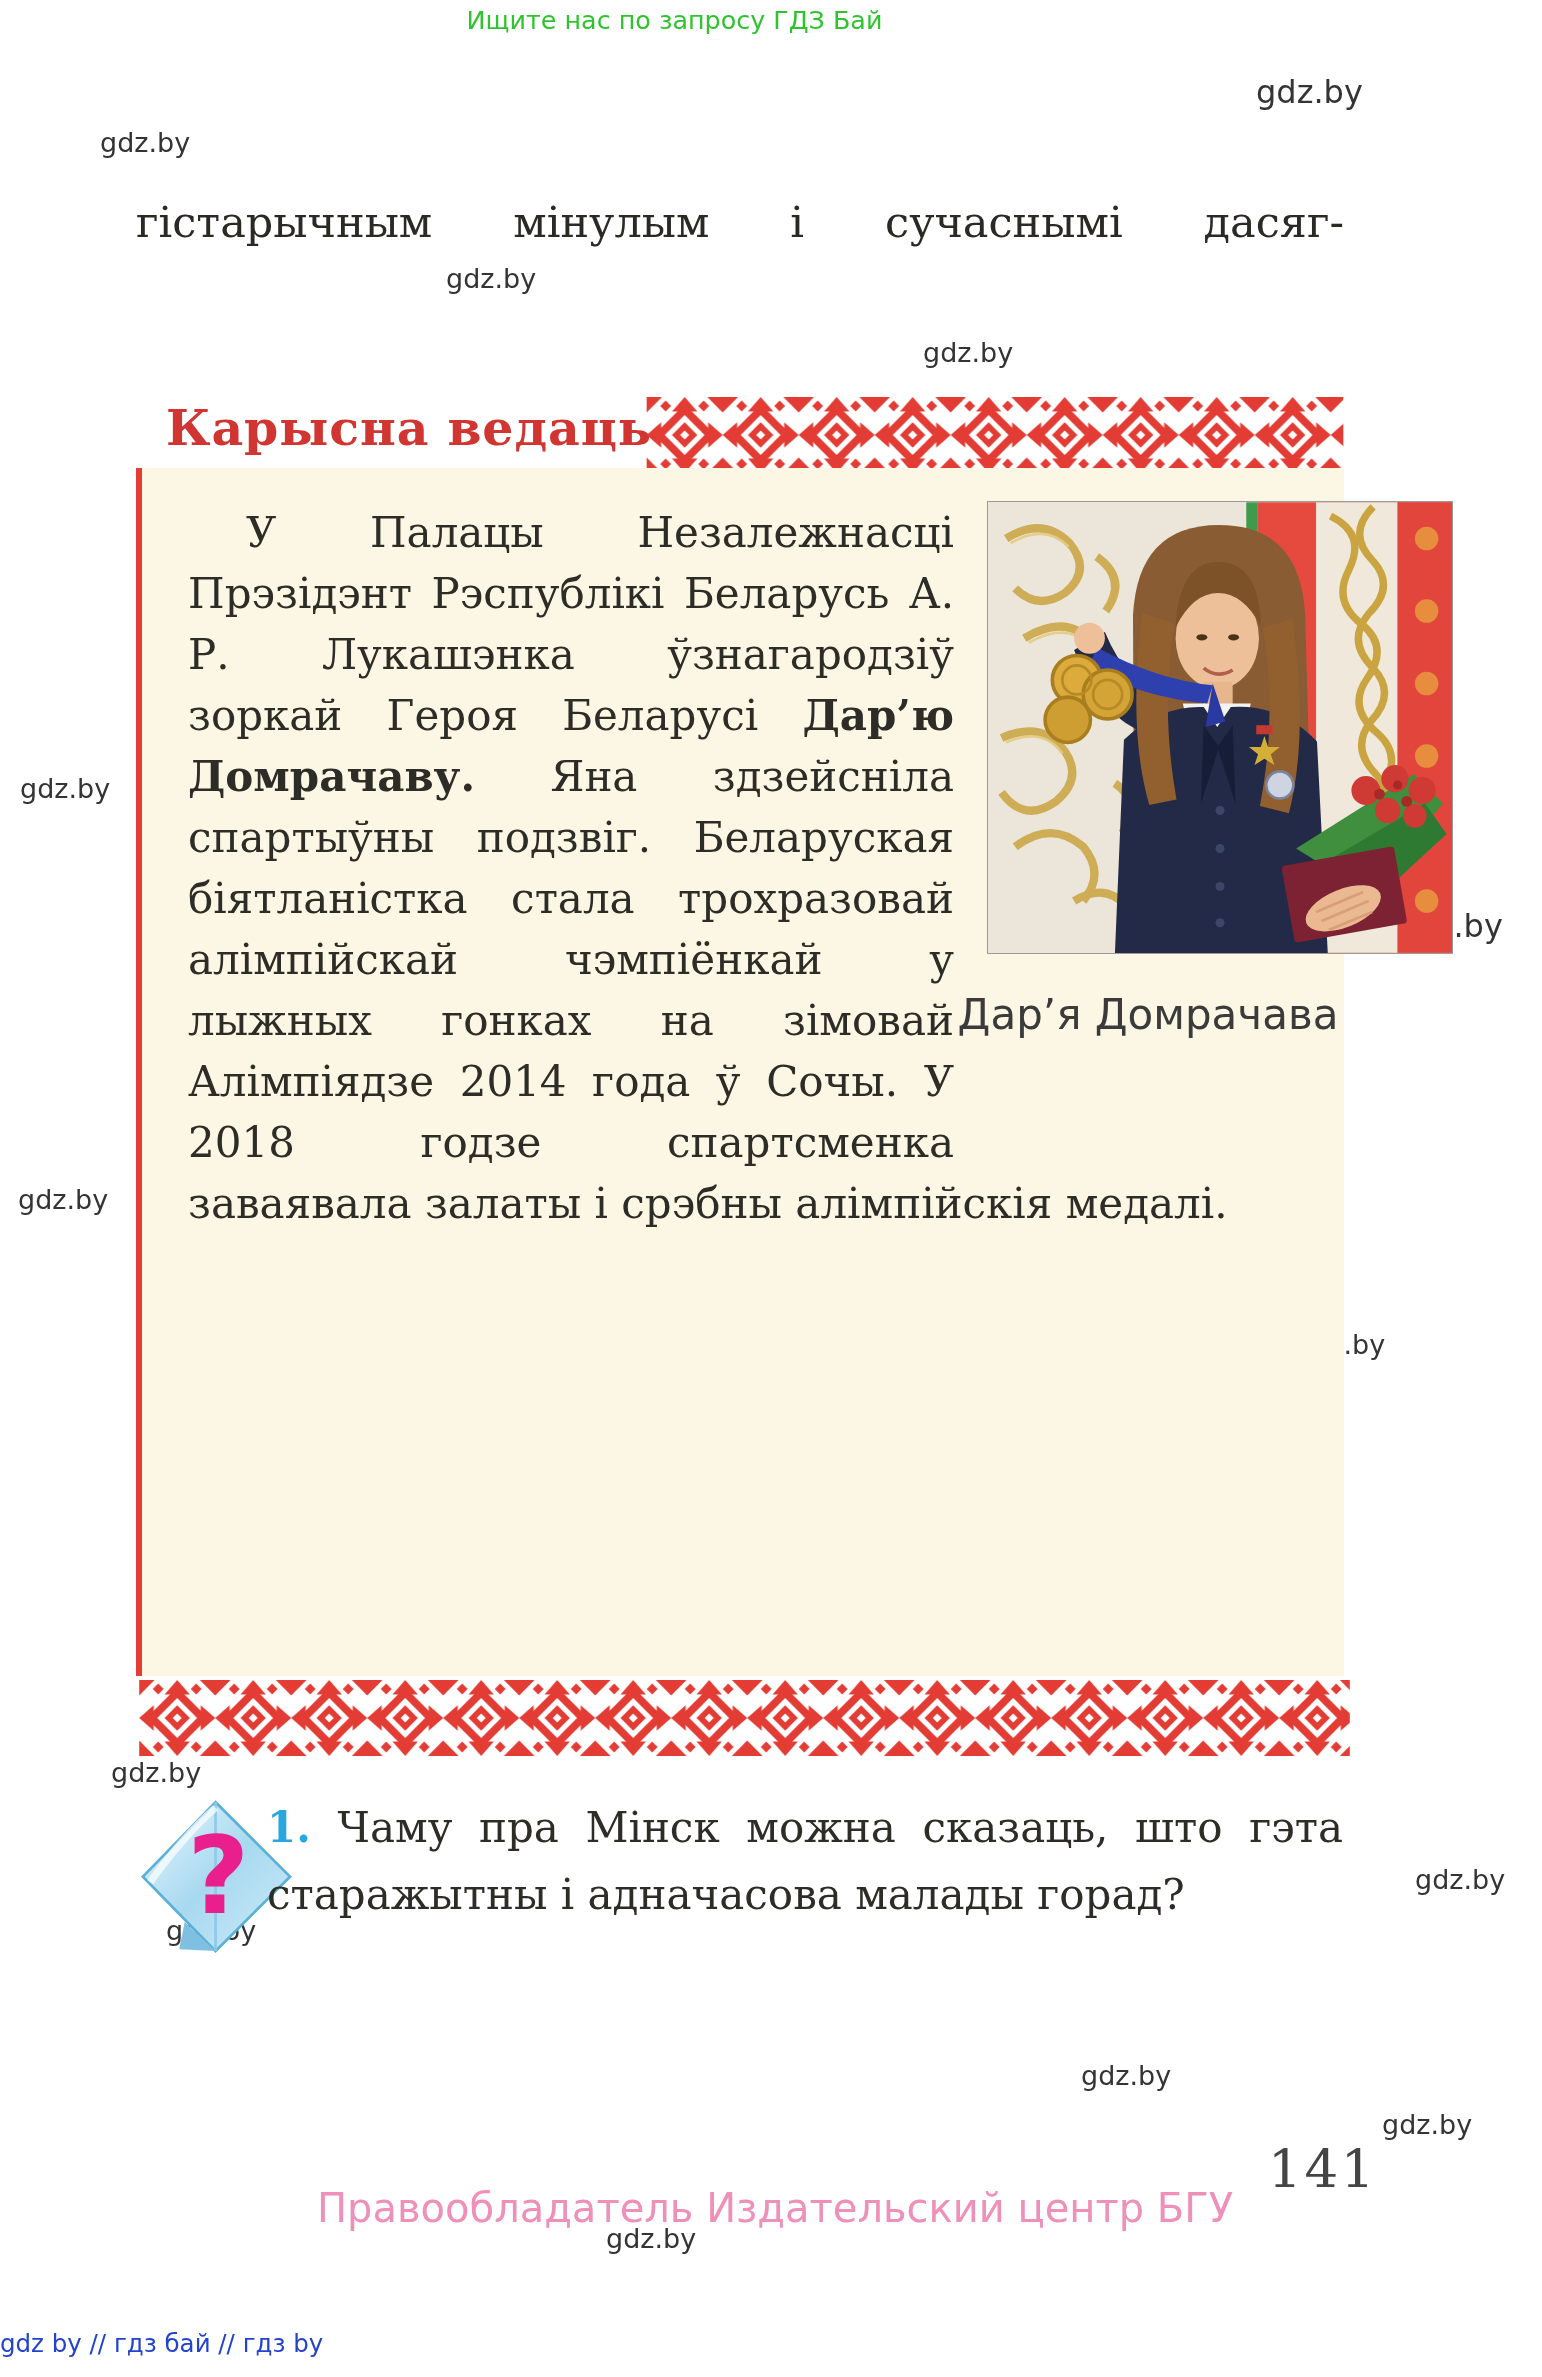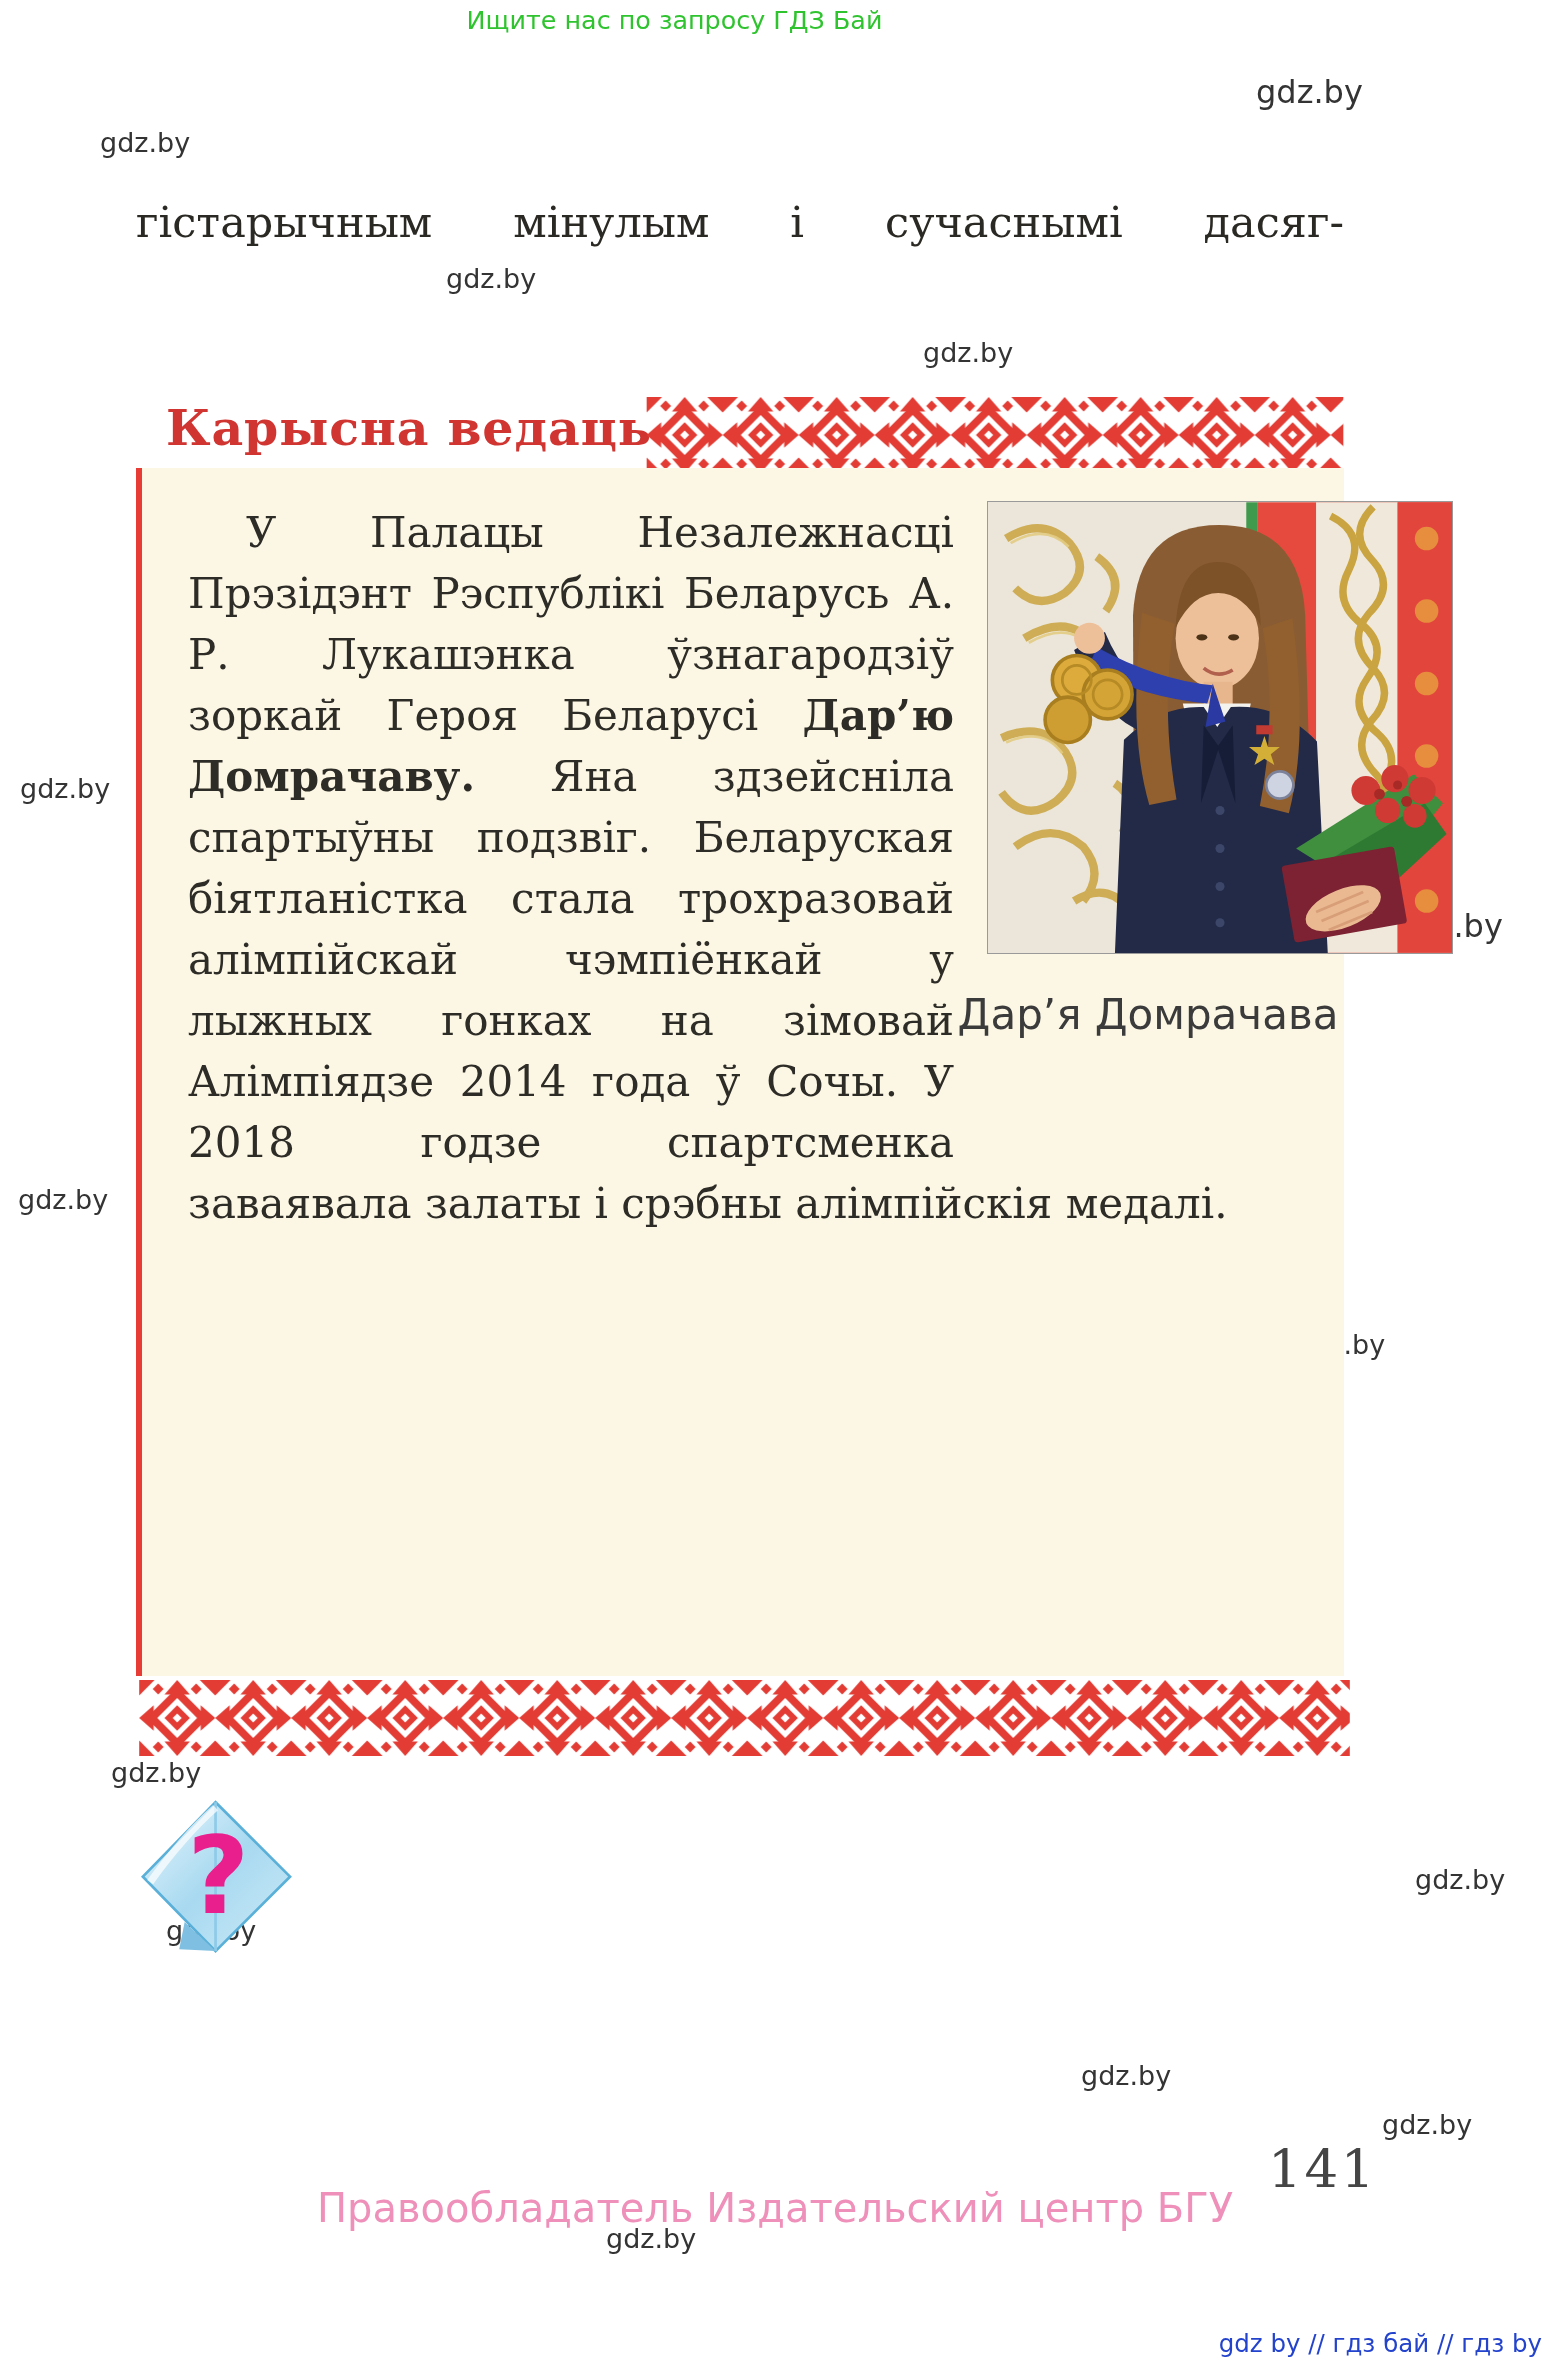--- a/index.html
+++ b/index.html
@@ -52,21 +52,21 @@
   .questions{left:267px;top:1794px;width:1076px;font-size:42px;line-height:67px;text-align:justify;color:#2e2c26;}
   .questions p{margin:0;}
   .qnum{color:#2aa6de;font-weight:bold;}
   
   .footer-pink{
     left:172px;top:2154px;width:1206px;text-align:center;
     font-family:"DejaVu Sans", sans-serif;font-size:40px;color:#ee90ba;margin-top:31px;
   }
   .page-num{left:1268px;top:2138px;font-size:53px;color:#454545;letter-spacing:2.7px;}
   .links{
-    left:0;top:2329px;width:1542px;text-align:right;
+    left:0;top:2329px;width:1542px;text-align:left;
     font-family:"DejaVu Sans", sans-serif;font-size:24.5px;color:#2343cd;
   }
 </style>
 </head>
 <body>
 
 <div>
 
   <div class="abs banner">Ищите нас по запросу ГДЗ Бай</div>
 
@@ -270,20 +270,21 @@
       </linearGradient>
     </defs>
     <polygon points="12,102 92,20 174,102 92,184" fill="url(#bookGrad)" stroke="#5ab0d8" stroke-width="3"></polygon>
     <path d="M92,20 L92,184" stroke="#8fcbe8" stroke-width="3"></path>
     <path d="M20,108 q36,-50 72,-82" fill="none" stroke="#ffffff" stroke-width="8" opacity="0.7"></path>
     <polygon points="58,152 92,184 52,182" fill="#7fc0e2"></polygon>
     <text x="95" y="142" text-anchor="middle" font-family="DejaVu Sans, sans-serif" font-size="118" font-weight="bold" fill="#e91f8e">?</text>
   </svg>
 
   <div class="abs questions">
+    <p><span class="qnum">1.</span> <span>Чаму пра Мінск можна сказаць, што гэта старажытны і адначасова малады горад?</span></p>
   </div>
 
   <div class="abs footer-pink">Правообладатель Издательский центр БГУ</div>
   <div class="abs page-num">141</div>
   <div class="abs links">gdz by  //  гдз бай  //  гдз by</div>
 
 </div>
 
 
 </body></html>

